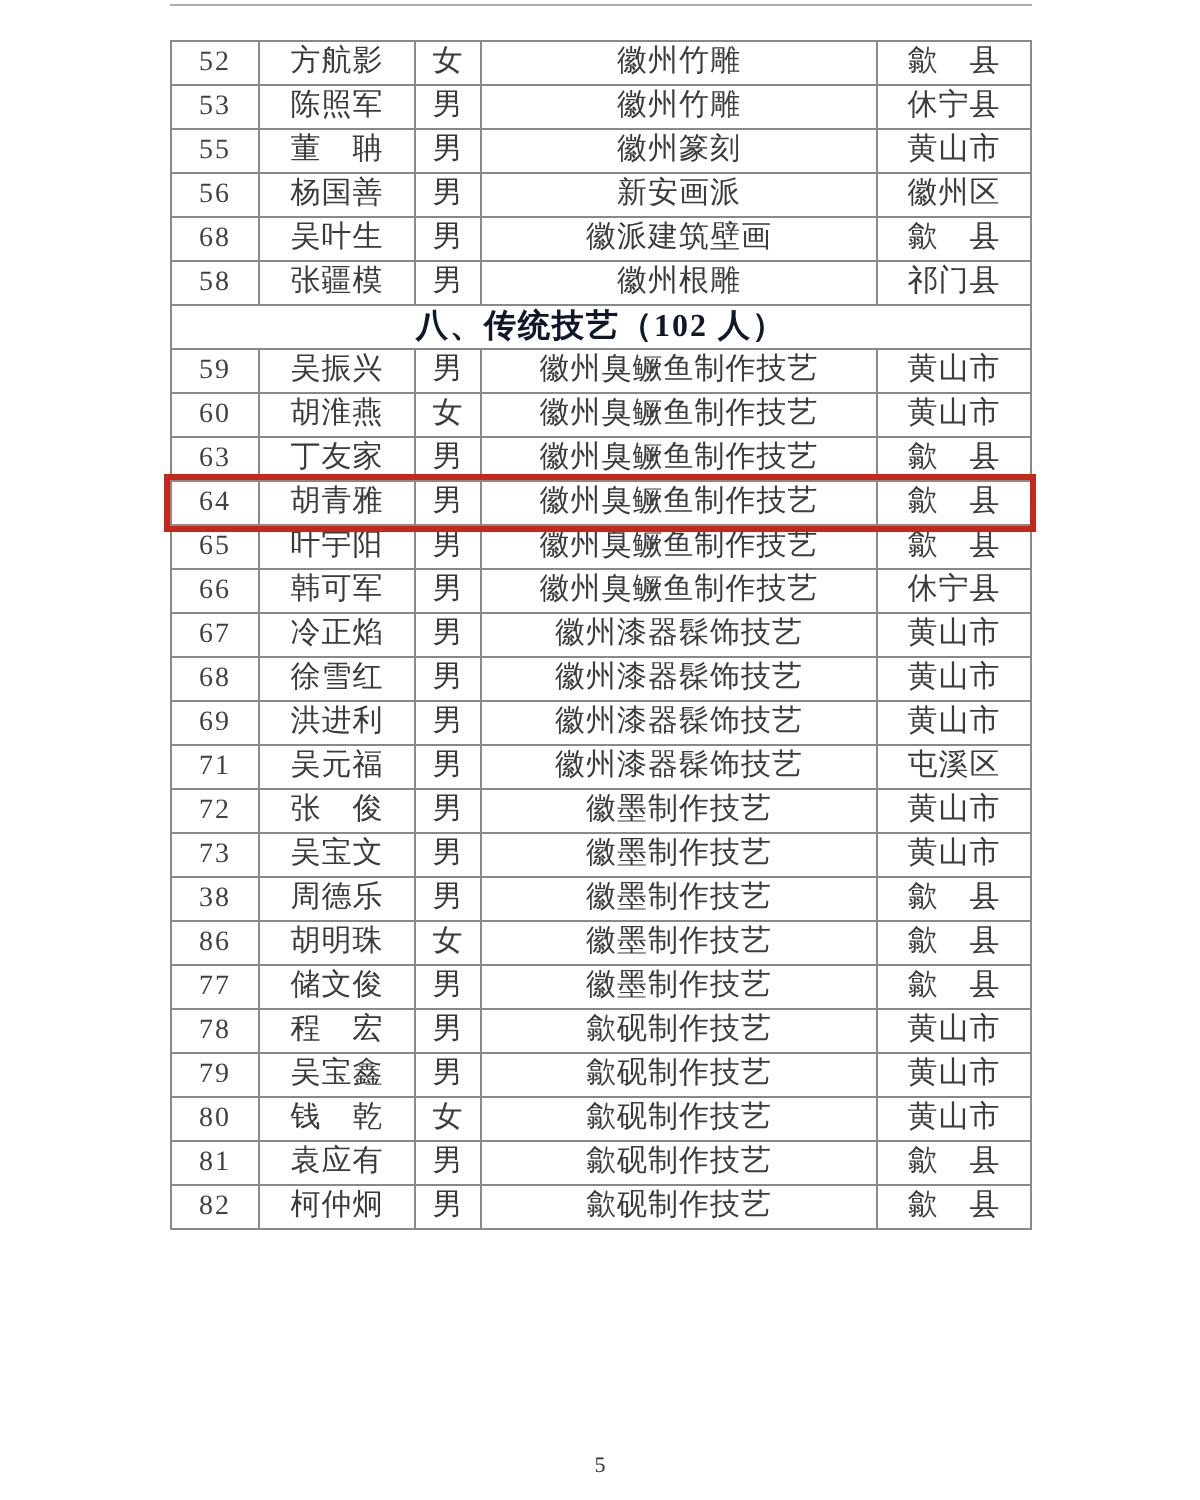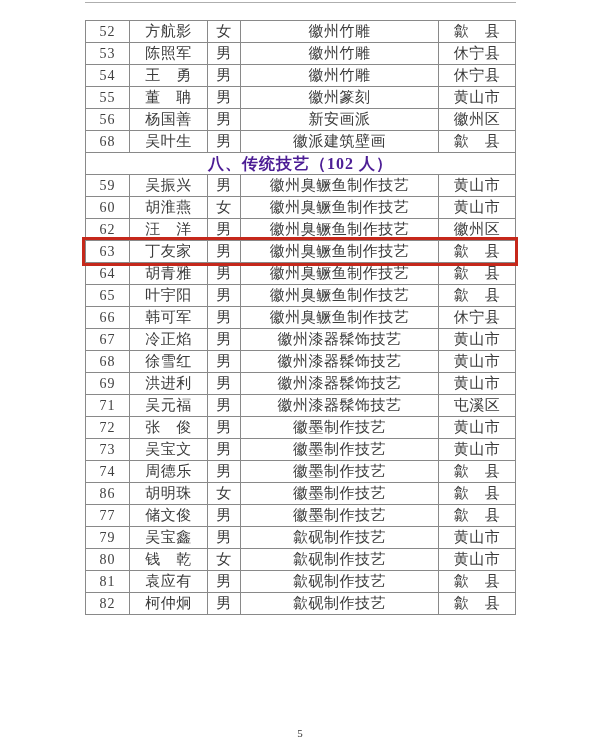--- a/index.html
+++ b/index.html
@@ -15,21 +15,21 @@
   }
   .table-wrap{position:absolute;left:85px;top:20px;}
   table{border-collapse:collapse;table-layout:fixed;width:430px;padding-left:28px;}
   td{
     border:1px solid #898989;height:21px;line-height:21px;padding:0;
     text-align:center;vertical-align:middle;white-space:nowrap;overflow:hidden;
     font-size:15px;color:#3b3b3b;letter-spacing:.5px;
   }
   td.num{font-size:14px;letter-spacing:1px;color:#404040;}
   td.section{
-    font-weight:bold;font-size:16px;color:#4c1d95;letter-spacing:1px;
+    font-weight:bold;font-size:16px;color:#0f172a;letter-spacing:1px;
   }
   .highlight-box{
     position:absolute;left:-3px;width:430px;height:23px;
     border:3px solid #c5281b;pointer-events:none;z-index:5;
   }
   .page-number{
     position:absolute;left:0;top:727px;width:600px;text-align:center;
     font-size:11px;color:#333333;
   }
 </style>
@@ -57,27 +57,20 @@
             <td>歙　县</td>
           </tr>
           <tr>
             <td class="num">53</td>
             <td>陈照军</td>
             <td>男</td>
             <td>徽州竹雕</td>
             <td>休宁县</td>
           </tr>
           <tr>
-            <td class="num">54</td>
-            <td>王　勇</td>
-            <td>男</td>
-            <td>徽州竹雕</td>
-            <td>休宁县</td>
-          </tr>
-          <tr>
             <td class="num">55</td>
             <td>董　聃</td>
             <td>男</td>
             <td>徽州篆刻</td>
             <td>黄山市</td>
           </tr>
           <tr>
             <td class="num">56</td>
             <td>杨国善</td>
             <td>男</td>
@@ -85,44 +78,44 @@
             <td>徽州区</td>
           </tr>
           <tr>
             <td class="num">68</td>
             <td>吴叶生</td>
             <td>男</td>
             <td>徽派建筑壁画</td>
             <td>歙　县</td>
           </tr>
           <tr>
+            <td class="num">58</td>
+            <td>张疆模</td>
+            <td>男</td>
+            <td>徽州根雕</td>
+            <td>祁门县</td>
+          </tr>
+          <tr>
             <td colspan="5" class="section">八、传统技艺（102 人）</td>
           </tr>
           <tr>
             <td class="num">59</td>
             <td>吴振兴</td>
             <td>男</td>
             <td>徽州臭鳜鱼制作技艺</td>
             <td>黄山市</td>
           </tr>
           <tr>
             <td class="num">60</td>
             <td>胡淮燕</td>
             <td>女</td>
             <td>徽州臭鳜鱼制作技艺</td>
             <td>黄山市</td>
           </tr>
           <tr>
-            <td class="num">62</td>
-            <td>汪　洋</td>
-            <td>男</td>
-            <td>徽州臭鳜鱼制作技艺</td>
-            <td>徽州区</td>
-          </tr>
-          <tr>
             <td class="num">63</td>
             <td>丁友家</td>
             <td>男</td>
             <td>徽州臭鳜鱼制作技艺</td>
             <td>歙　县</td>
           </tr>
           <tr>
             <td class="num">64</td>
             <td>胡青雅</td>
             <td>男</td>
@@ -179,39 +172,46 @@
             <td>黄山市</td>
           </tr>
           <tr>
             <td class="num">73</td>
             <td>吴宝文</td>
             <td>男</td>
             <td>徽墨制作技艺</td>
             <td>黄山市</td>
           </tr>
           <tr>
-            <td class="num">74</td>
+            <td class="num">38</td>
             <td>周德乐</td>
             <td>男</td>
             <td>徽墨制作技艺</td>
             <td>歙　县</td>
           </tr>
           <tr>
             <td class="num">86</td>
             <td>胡明珠</td>
             <td>女</td>
             <td>徽墨制作技艺</td>
             <td>歙　县</td>
           </tr>
           <tr>
             <td class="num">77</td>
             <td>储文俊</td>
             <td>男</td>
             <td>徽墨制作技艺</td>
             <td>歙　县</td>
+          </tr>
+          <tr>
+            <td class="num">78</td>
+            <td>程　宏</td>
+            <td>男</td>
+            <td>歙砚制作技艺</td>
+            <td>黄山市</td>
           </tr>
           <tr>
             <td class="num">79</td>
             <td>吴宝鑫</td>
             <td>男</td>
             <td>歙砚制作技艺</td>
             <td>黄山市</td>
           </tr>
           <tr>
             <td class="num">80</td>

